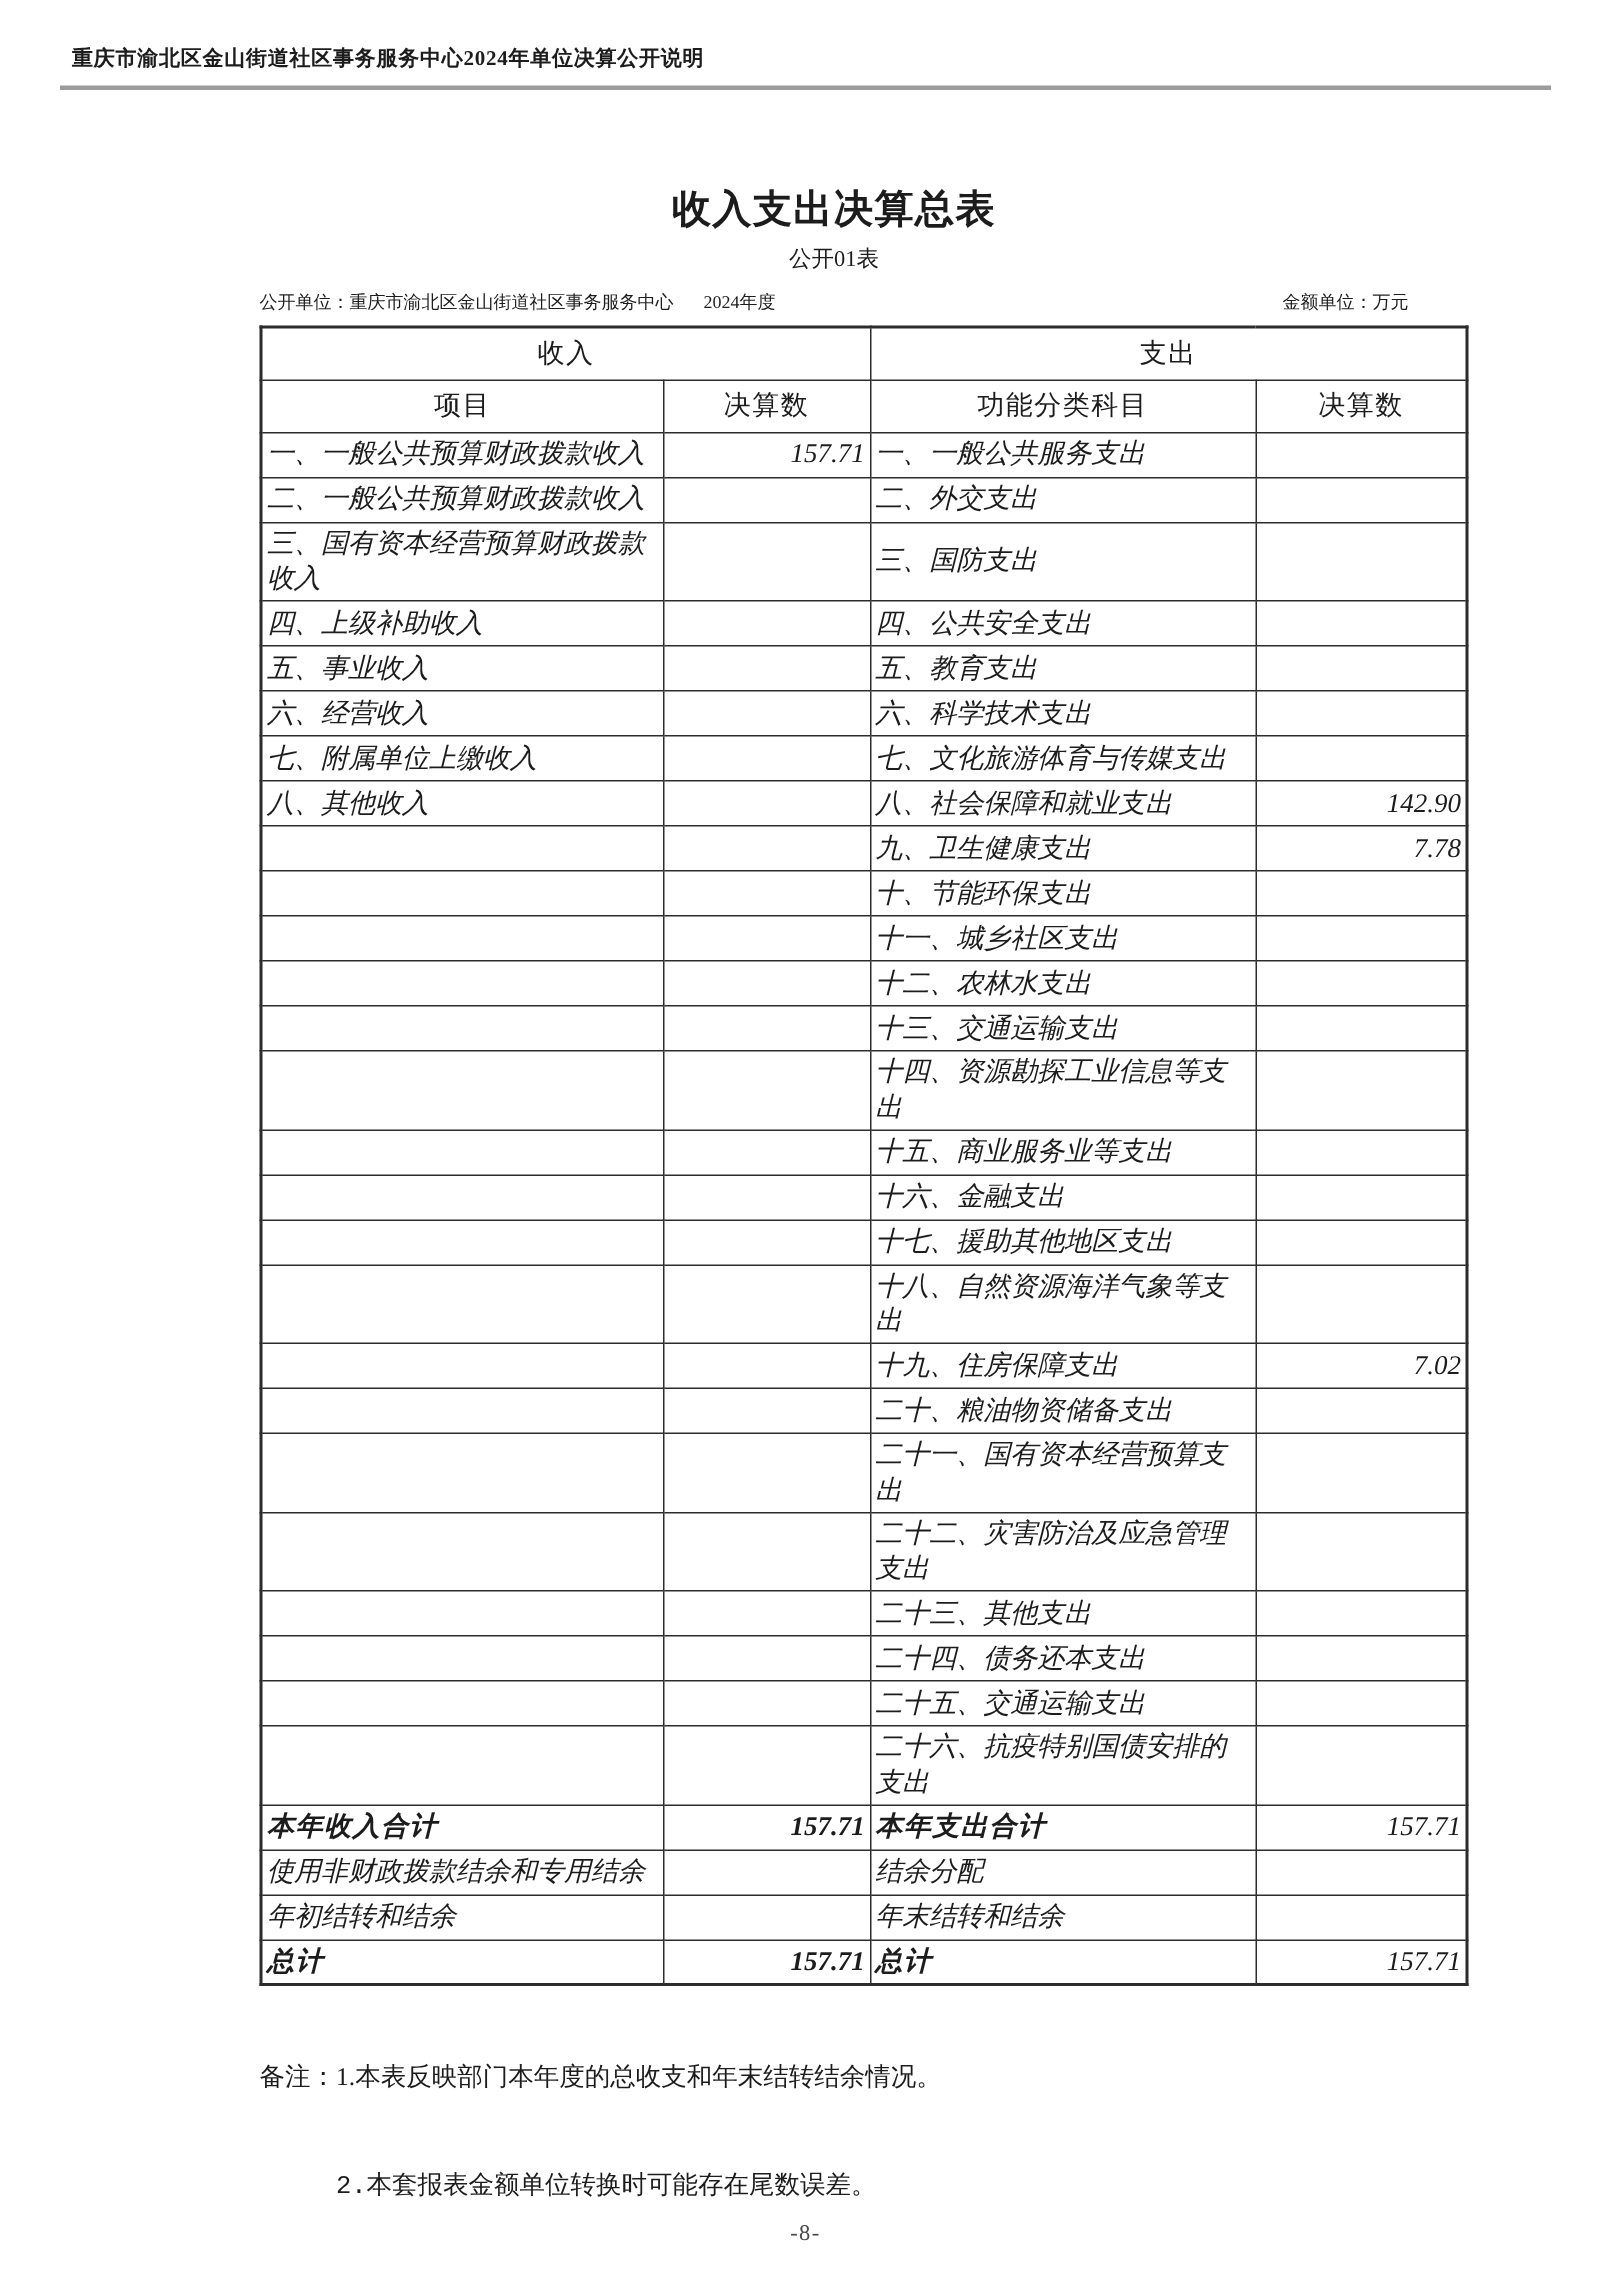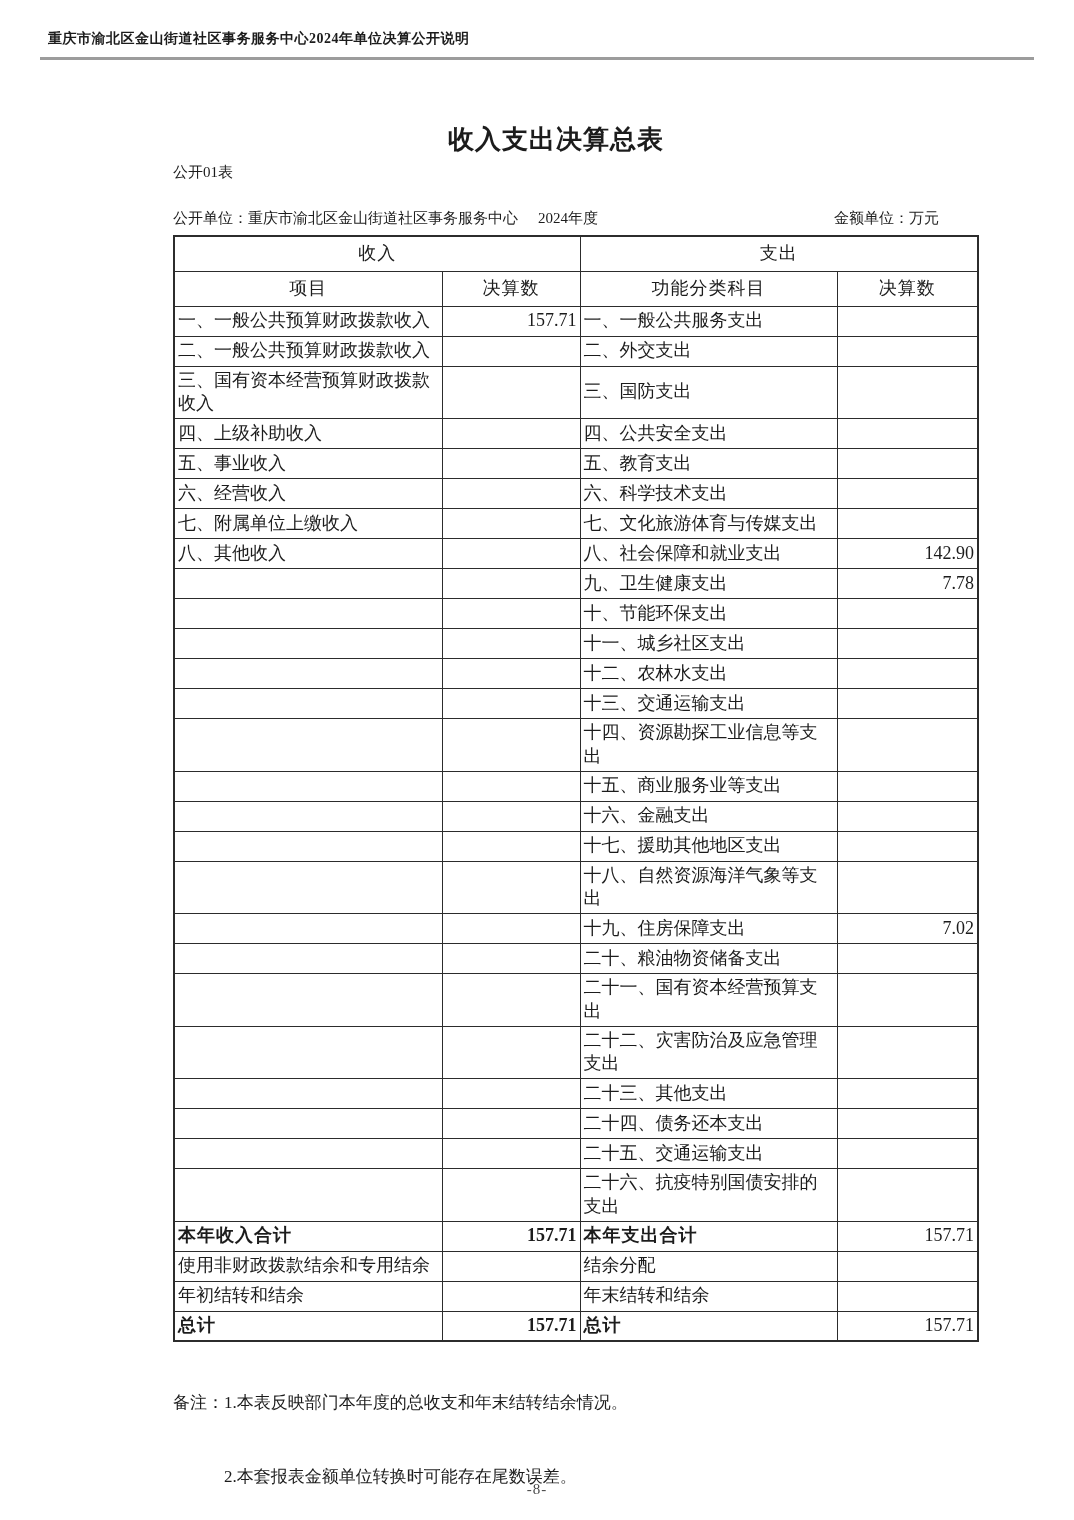--- a/index.html
+++ b/index.html
@@ -30,29 +30,29 @@
   }
   .page-title {
     margin-top: 62px;
     text-align: center;
     font-size: 26px;
     font-weight: 700;
     letter-spacing: 1px;
   }
   .table-code {
     margin-top: 6px;
-    text-align: left;
+    text-align: center;
     font-size: 15px;
   }
   .meta-row {
-    margin-top: 27px;
+    margin-top: 11px;
     display: flex;
     justify-content: space-between;
     align-items: flex-end;
-    font-size: 15px;
+    font-size: 12px;
   }
   .meta-left .year { margin-left: 20px; }
   table.summary {
     margin-top: 7px;
     width: 804px;
     border-collapse: collapse;
     table-layout: fixed;
     border: 2px solid #2c2c2c;
   }
   table.summary th, table.summary td {
@@ -64,34 +64,34 @@
     vertical-align: middle;
     overflow: hidden;
   }
   table.summary thead th {
     text-align: center;
     padding: 5px 3px;
     letter-spacing: 1px;
   }
   td.c-item { text-align: left; word-break: break-all; }
   td.c-val  { text-align: right; }
-  tbody tr { height: 30px; }
+  tbody tr { height: 30px; font-style: italic; }
   tr[data-name="total-row"] td.c-item {
     text-align: left;
     font-weight: 700;
     letter-spacing: 1px;
   }
   tr[data-name="total-row"] td:nth-child(2) { font-weight: 700; }
   .notes {
     margin-top: 8px;
     font-size: 17px;
     line-height: 1.55;
   }
   .notes .note-row { display: flex; margin-top: 48px; }
-  .notes .indent { padding-left: 51px; }
+  .notes .indent { padding-left: 51px; font-family: Liberation Mono, monospace; }
   .page-number {
     position: absolute;
     bottom: 22px;
     left: 0;
     width: 100%;
     text-align: center;
     font-size: 15px;
     color: #4a4a4a;
     letter-spacing: 1px;
   }

